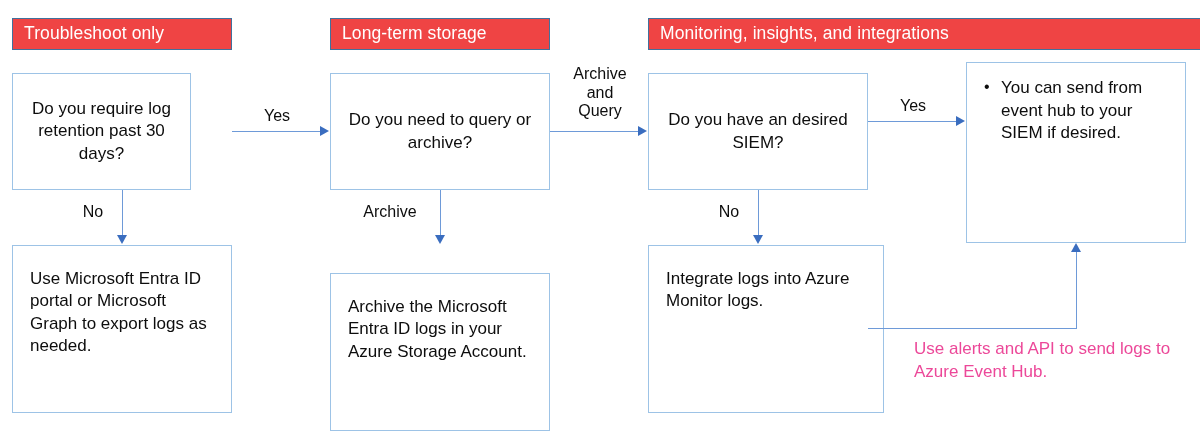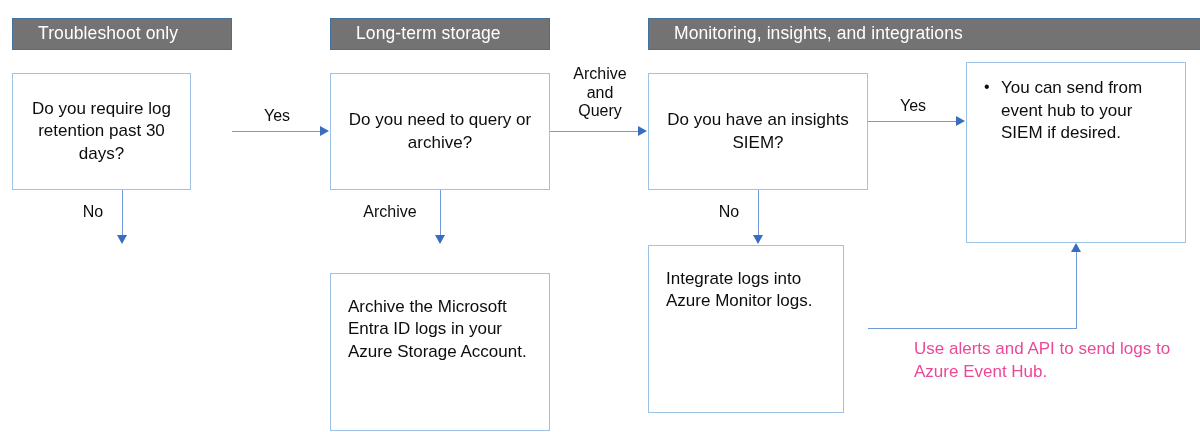--- a/index.html
+++ b/index.html
@@ -15,29 +15,29 @@
     position: relative;
     width: 1200px;
     height: 432px;
     background: #ffffff;
     overflow: hidden;
   }
 
   
   .section-header {
     position: absolute;
-    background: #737373;
+    background: #ef4444;
     border: 1px solid #41719C;
     box-sizing: border-box;
     color: #ffffff;
     font-size: 17.5px;
     line-height: 1.1;
     display: flex;
     align-items: center;
-    padding-left: 25px;
+    padding-left: 11px;
     letter-spacing: 0.1px;
   }
 
   
   .node {
     position: absolute;
     background: #ffffff;
     border: 1.4px solid #9DC3E6;
     box-sizing: border-box;
     color: #0D0D0D;
@@ -145,20 +145,23 @@
   </div>
 
   <div class="section-header" style="left:648px; top:18px; width:632px; height:32px;">
     <span>Monitoring, insights, and integrations</span>
   </div>
 
   <div class="node center" style="left:12px; top:73px; width:179px; height:117px;">
     <span>Do you require log retention past 30 days?</span>
   </div>
 
+  <div class="node topleft" style="left:12px; top:245px; width:220px; height:168px;">
+    <span>Use Microsoft Entra ID portal or Microsoft Graph to export logs as needed.</span>
+  </div>
 
   <div class="vline" style="left:122px; top:190px; height:45px;"></div>
   <div class="arrow-down" style="left:116.5px; top:235px;"></div>
   <div class="edge-label" style="left:72px; top:203px; width:42px;">No</div>
 
   <div class="hline" style="left:232px; top:131px; width:88px;"></div>
   <div class="arrow-right" style="left:320px; top:125.5px;"></div>
   <div class="edge-label" style="left:252px; top:107px; width:50px;">Yes</div>
 
   <div class="node center" style="left:330px; top:73px; width:220px; height:117px;">
@@ -173,24 +176,24 @@
   <div class="arrow-down" style="left:434.5px; top:235px;"></div>
   <div class="edge-label" style="left:350px; top:203px; width:80px;">Archive</div>
 
   <div class="hline" style="left:550px; top:131px; width:88px;"></div>
   <div class="arrow-right" style="left:638px; top:125.5px;"></div>
   <div class="edge-label" style="left:561px; top:65px; width:78px;">Archive
 and
 Query</div>
 
   <div class="node center" style="left:648px; top:73px; width:220px; height:117px;">
-    <span>Do you have an insights SIEM?</span>
-  </div>
-
-  <div class="node topleft" style="left:648px; top:245px; width:196px; height:168px;">
+    <span>Do you have an desired SIEM?</span>
+  </div>
+
+  <div class="node topleft" style="left:648px; top:245px; width:236px; height:168px;">
     <span>Integrate logs into Azure Monitor logs.</span>
   </div>
 
   <div class="vline" style="left:758px; top:190px; height:45px;"></div>
   <div class="arrow-down" style="left:752.5px; top:235px;"></div>
   <div class="edge-label" style="left:708px; top:203px; width:42px;">No</div>
 
   <div class="hline" style="left:868px; top:121px; width:88px;"></div>
   <div class="arrow-right" style="left:956px; top:115.5px;"></div>
   <div class="edge-label" style="left:888px; top:97px; width:50px;">Yes</div>

